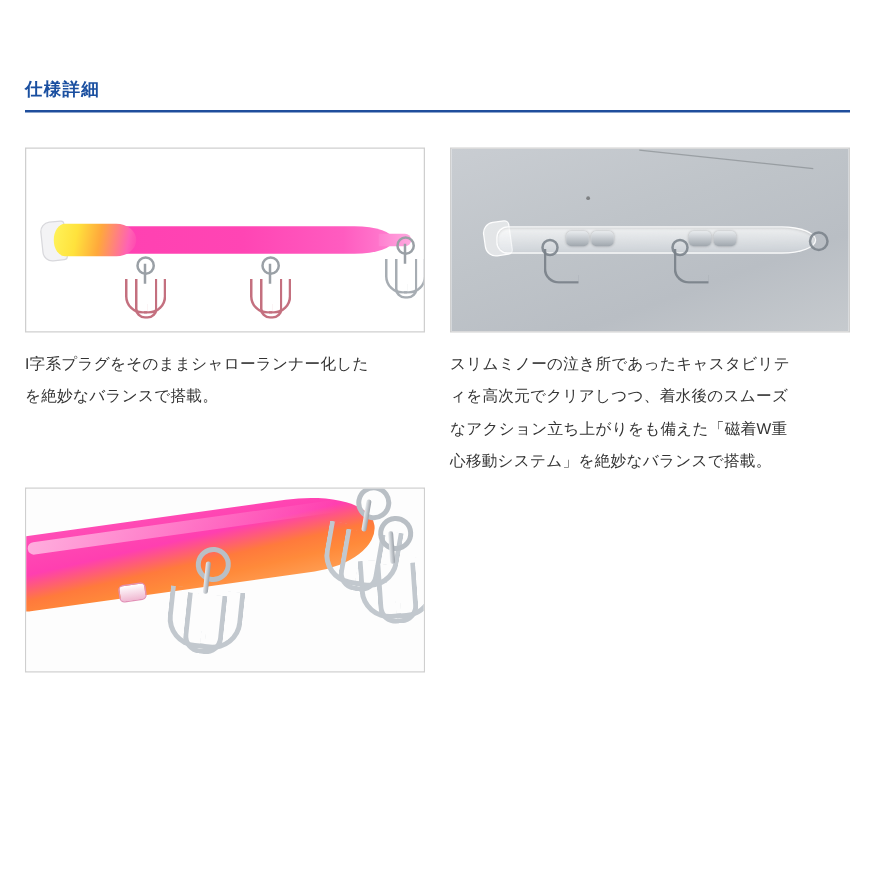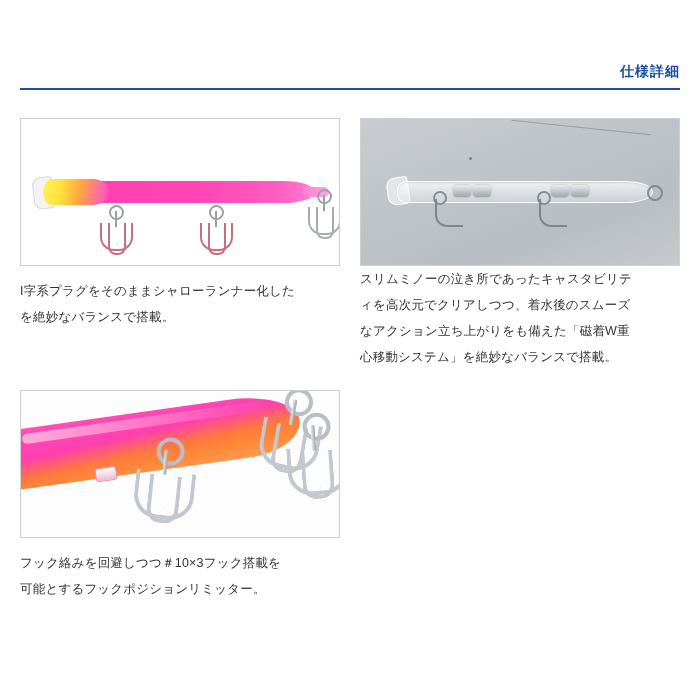--- a/index.html
+++ b/index.html
@@ -23,21 +23,20 @@
 
   
   .section-head {
     position: absolute;
     left: 20px;
     top: 62px;
     width: 660px;
     height: 28px;
     border-bottom: 2px solid #1f4e9c;
     box-sizing: border-box;
-    text-align: right;
   }
   .section-head .title {
     font-size: 14px;
     font-weight: bold;
     color: #1a4fa0;
     letter-spacing: 1px;
     line-height: 18px;
   }
 
   
@@ -59,21 +58,21 @@
     white-space: pre-wrap;
   }
 
   
   #block-1 { left: 20px;  top: 118px;  width: 320px; }
   #block-1 .photo { width: 320px; height: 148px; }
   #block-1 .caption { margin-top: 12px; width: 320px; }
 
   #block-2 { left: 360px; top: 118px;  width: 320px; }
   #block-2 .photo { width: 320px; height: 148px; }
-  #block-2 .caption { width: 320px; }
+  #block-2 .caption { margin-top: 12px; width: 320px; }
 
   #block-3 { left: 20px;  top: 390px;  width: 320px; }
   #block-3 .photo { width: 320px; height: 148px; }
   #block-3 .caption { margin-top: 12px; width: 320px; }
 
   
   .lure1-body {
     position: absolute;
     left: 26px; top: 62px;
     width: 268px; height: 22px;
@@ -350,17 +349,15 @@
           <div class="bprong c"></div>
       </div>
       <div class="bighook" id="bh3">
         <div class="bring"></div>
           <div class="bshank"></div>
         <div class="bprong l"></div>
           <div class="bprong r"></div>
           <div class="bprong c"></div>
       </div>
     </div>
-    <div class="caption">フック絡みを回避しつつ＃10×3フック搭載を
-可能とするフックポジションリミッター。</div>
   </div>
 
 </div>
 
 </body></html>

